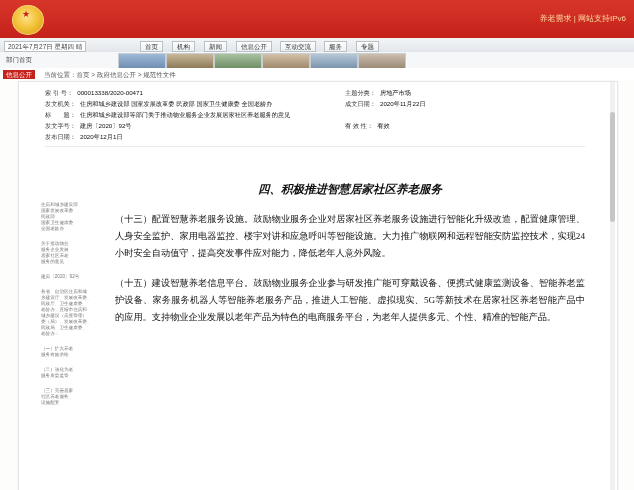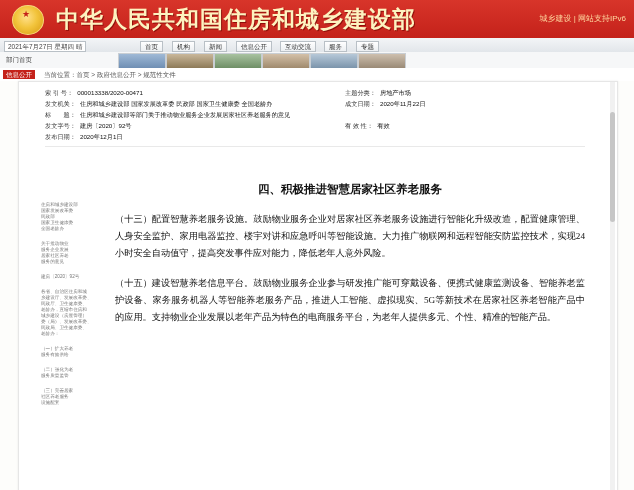--- a/index.html
+++ b/index.html
@@ -204,20 +204,21 @@
     left: 96px; top: 100px;
     width: 470px;
   }
   .art-title {
     font-size: 11.5px;
     font-weight: bold;
     color: #111;
     text-align: center;
     margin-bottom: 14px;
     font-family: "Liberation Serif", serif;
+    font-style: italic;
   }
   .para {
     font-size: 9.2px;
     line-height: 17px;
     color: #111;
     text-align: justify;
     text-justify: inter-ideograph;
     margin-bottom: 13px;
     text-indent: 0;
     font-family: "Liberation Serif", serif;
@@ -252,22 +253,21 @@
 </head>
 <body>
 
 <div id="page">
 
   <div class="banner">
     <div class="banner-emblem">
       <div class="emblem-circle"></div>
       <div class="emblem-star">★</div>
     </div>
-    <div class="banner-title">中华人民共和国住房和城乡建设部</div>
-    <div class="banner-right">城乡建设 | 网站支持IPv6</div>
+    <div class="banner-right">养老需求 | 网站支持IPv6</div>
   </div>
 
   <div class="subbar">
     <div class="subbar-left">2021年7月27日 星期四 晴</div>
     <div class="subbar-chip" style="left:140px">首页</div>
     <div class="subbar-chip" style="left:172px">机构</div>
     <div class="subbar-chip" style="left:204px">新闻</div>
     <div class="subbar-chip" style="left:236px">信息公开</div>
     <div class="subbar-chip" style="left:280px">互动交流</div>
     <div class="subbar-chip" style="left:324px">服务</div>

